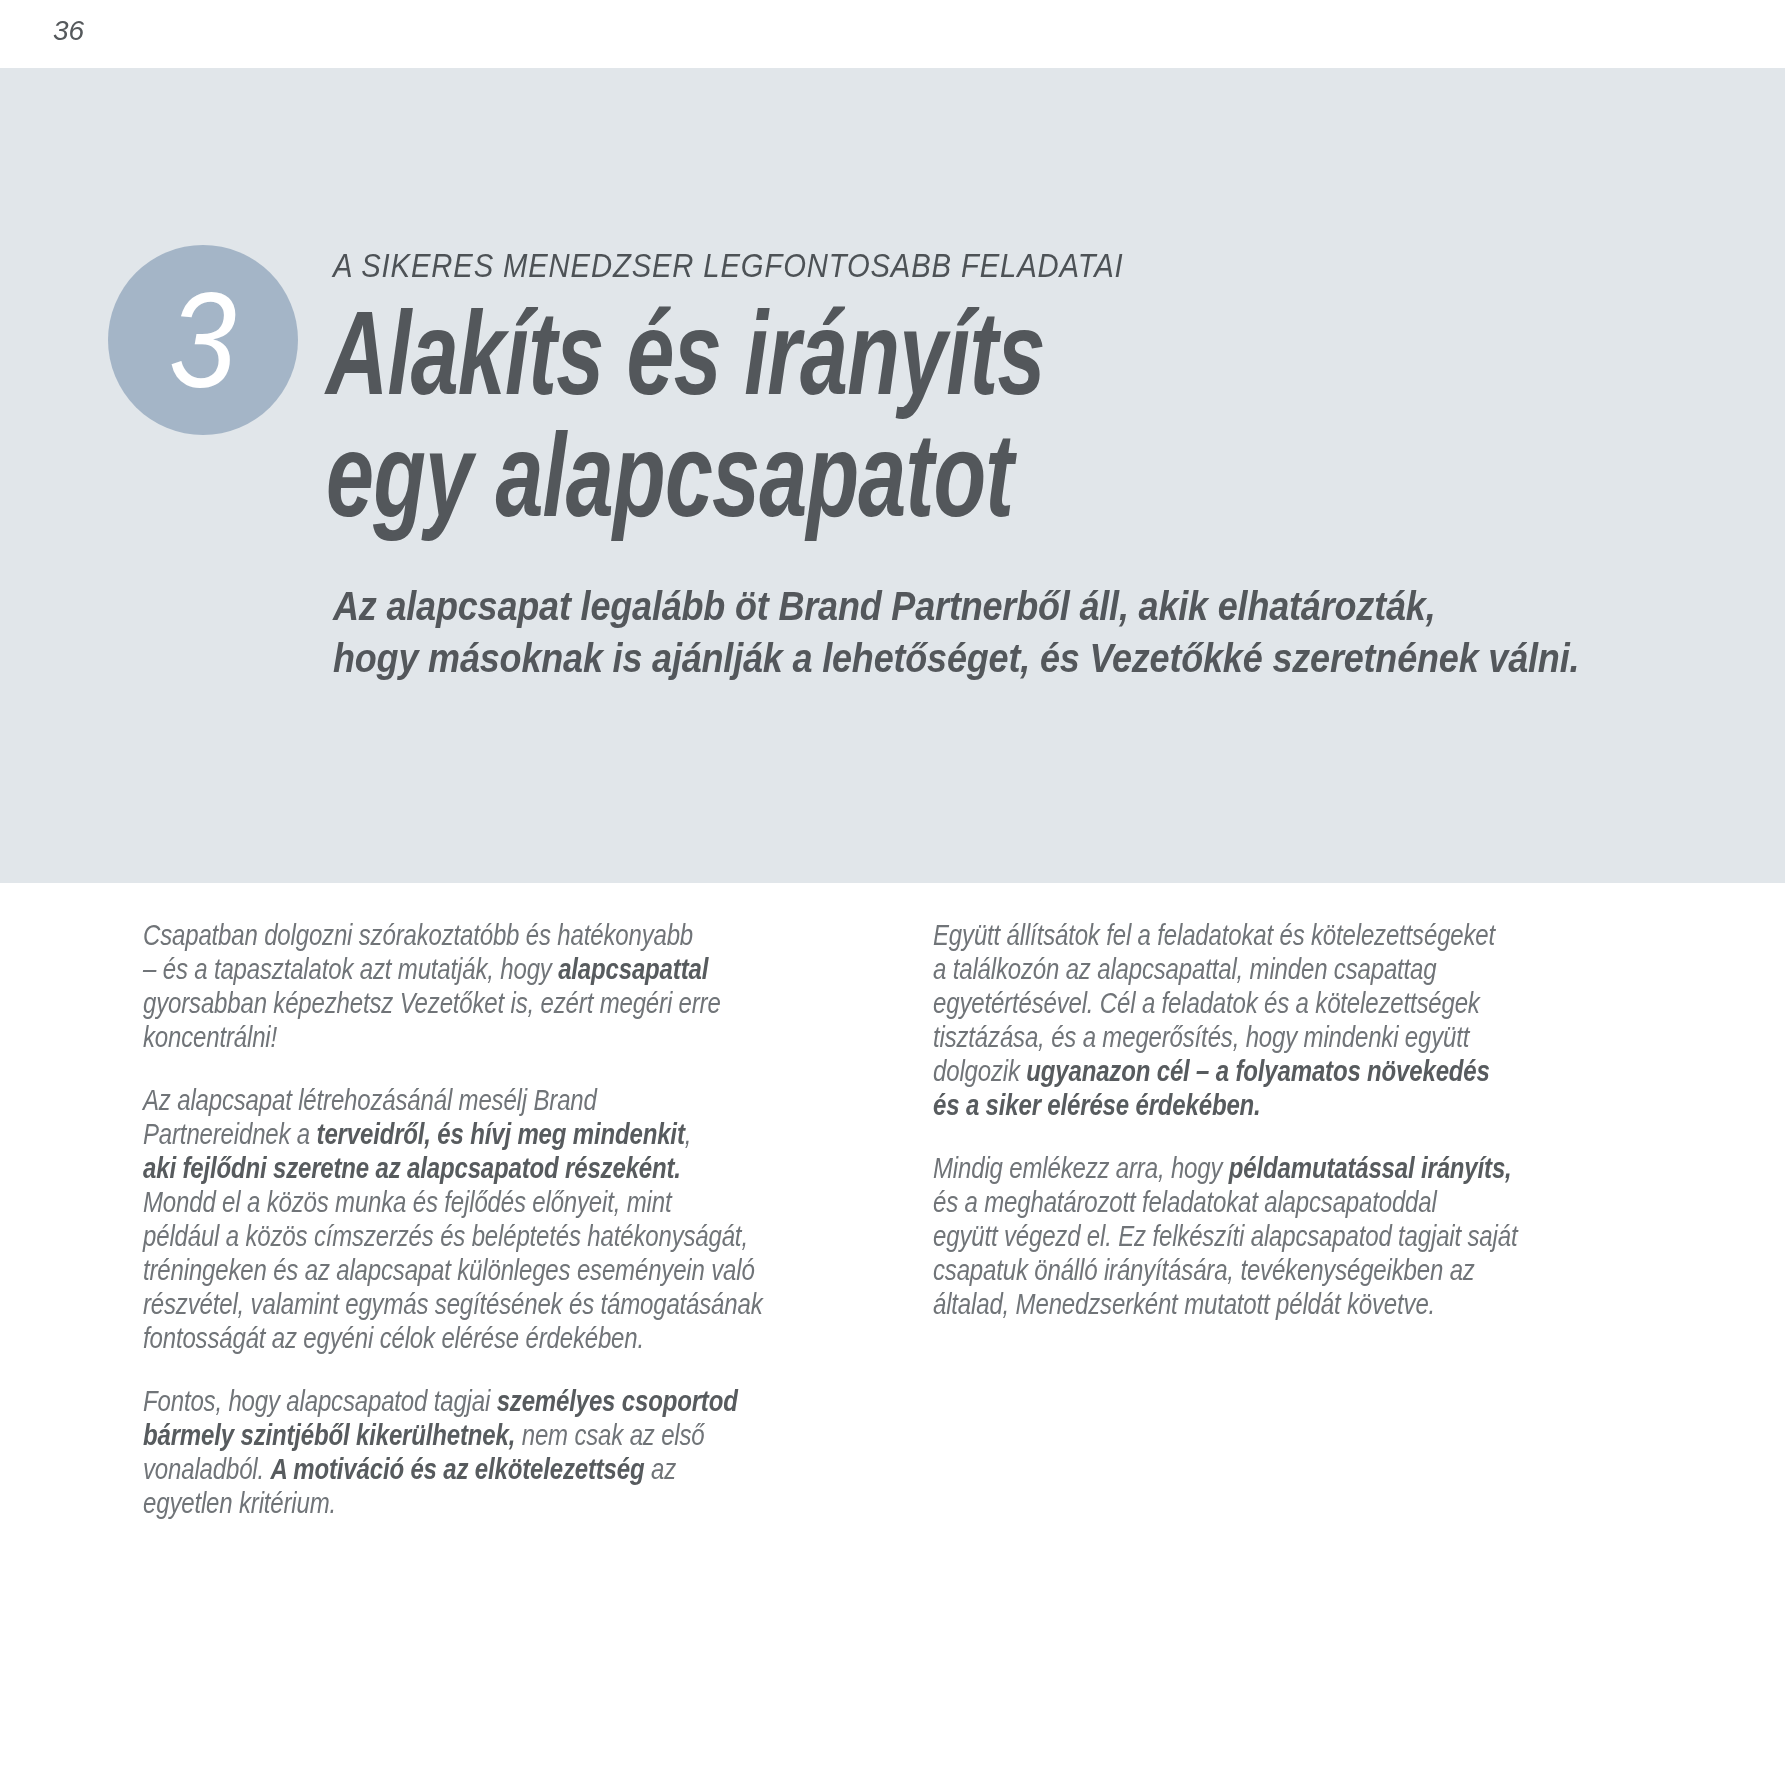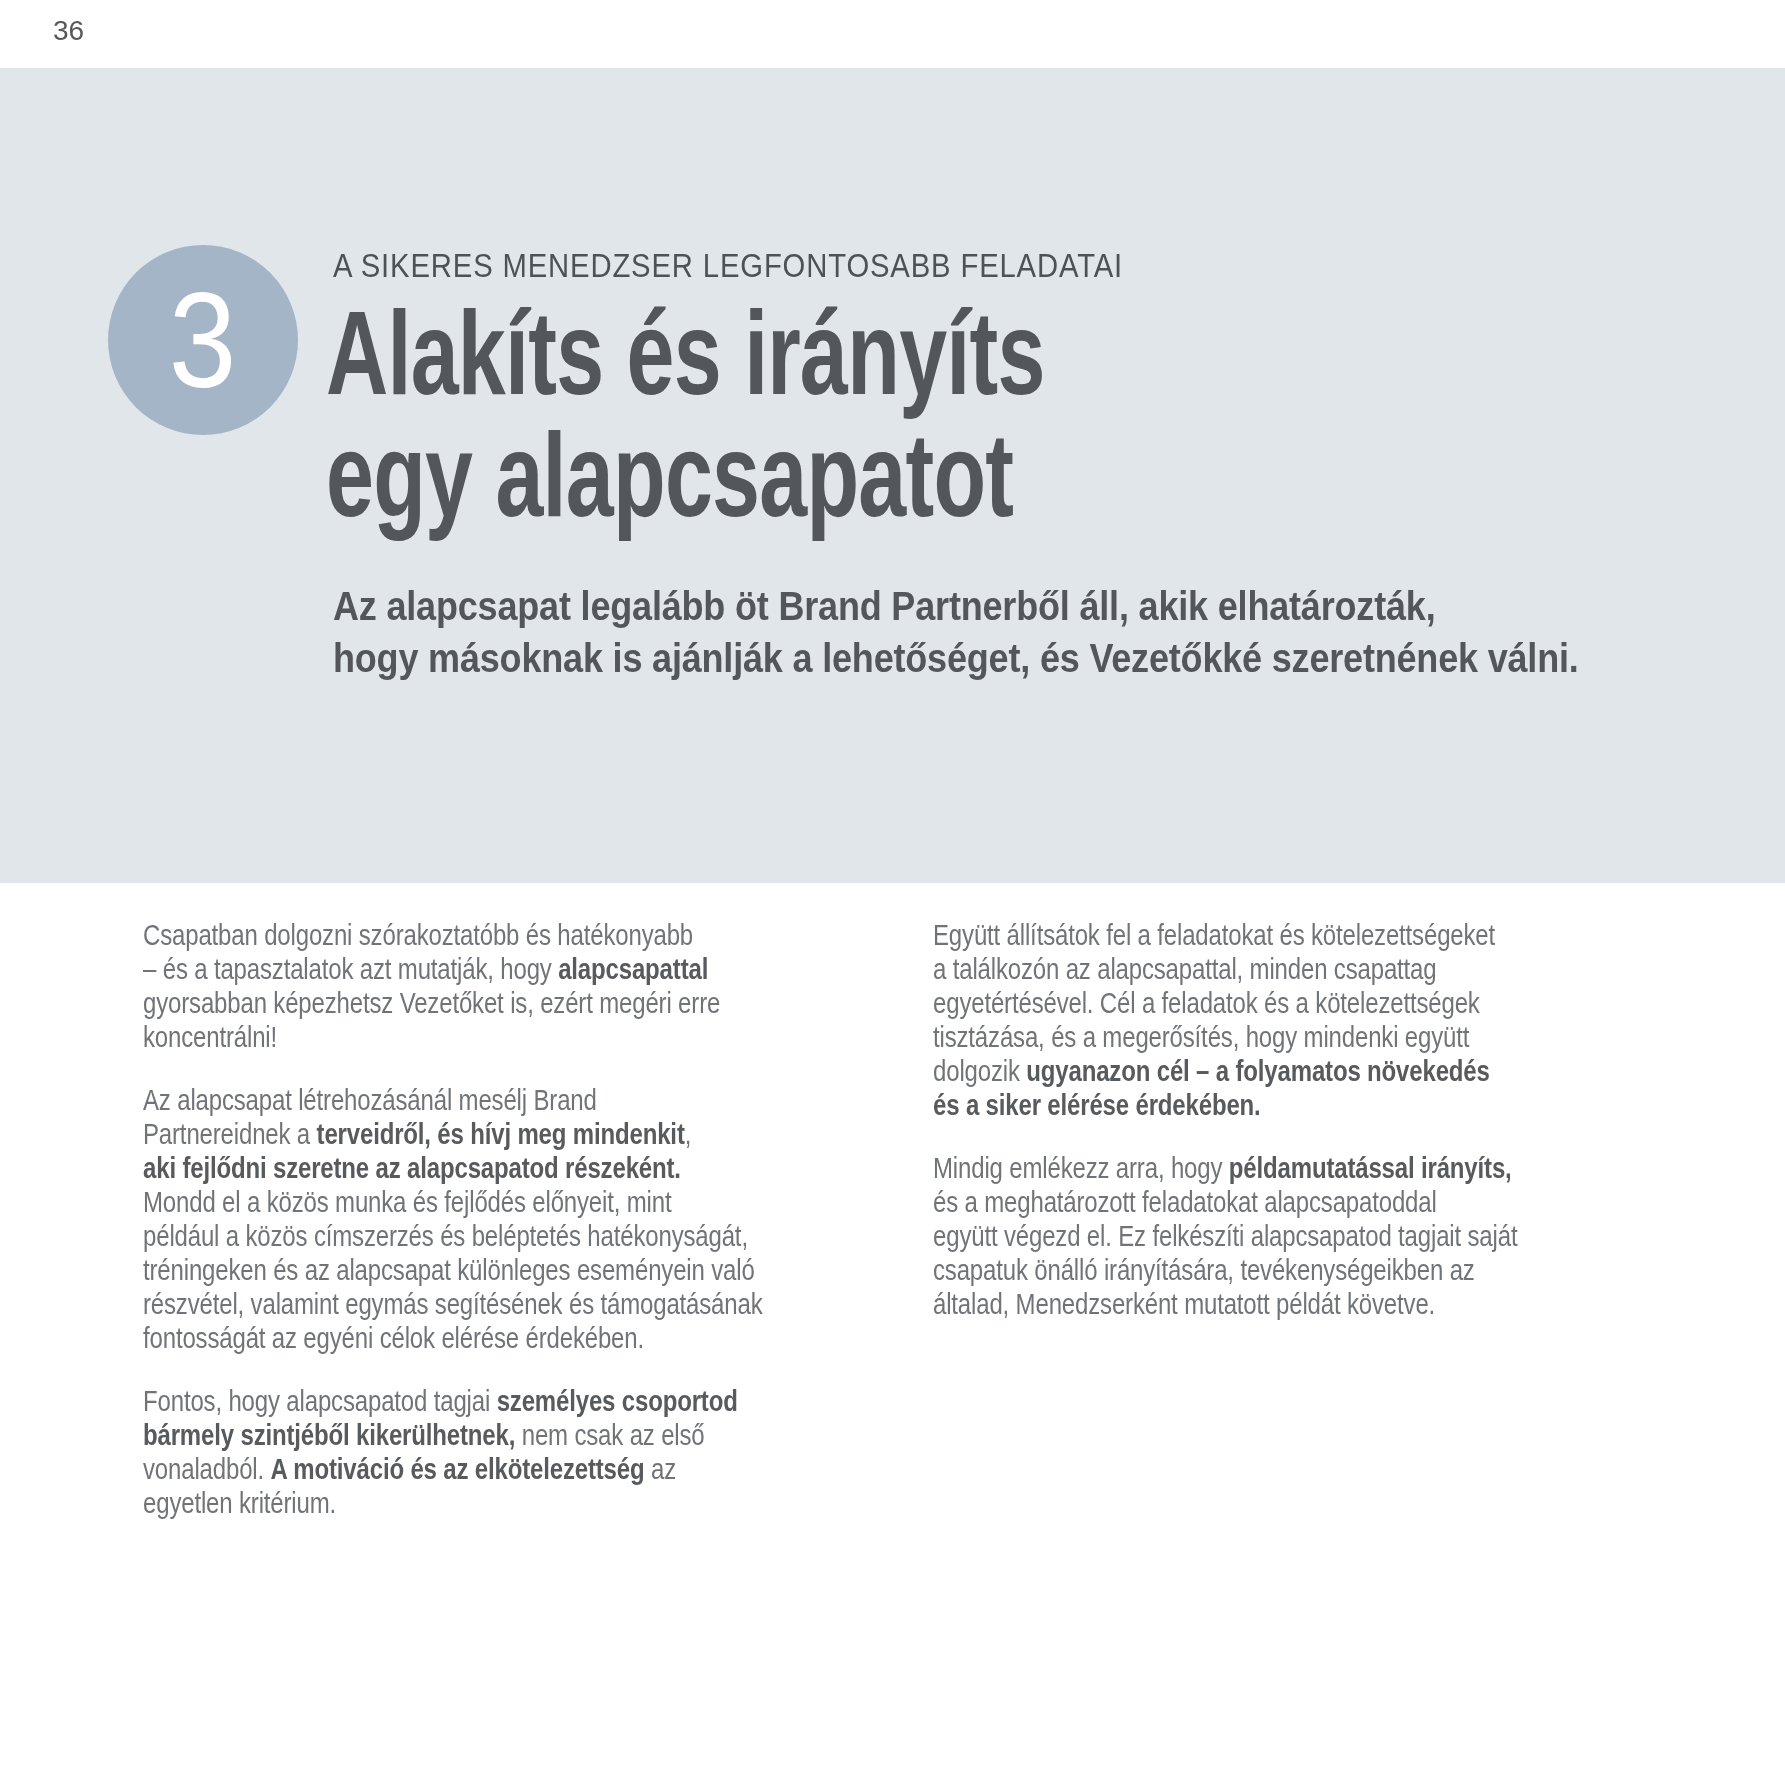--- a/index.html
+++ b/index.html
@@ -2,21 +2,21 @@
 <html style="--page-bg: #ffffff; --band: #e1e6ea; --badge: #a4b5c7; --heading: #53575b; --kicker: #4d5256; --body: #707478; --bold: #575b5e; --pagenum: #55595c;"><head>
 <meta charset="utf-8">
 <style>
   html,body { margin:0; padding:0; }
   body {
     width:1785px; height:1785px;
     background:#ffffff;
     font-family:"Liberation Sans", sans-serif;
     -webkit-font-smoothing:antialiased;
   }
-  .page { position:relative; width:1785px; height:1785px; background:var(--page-bg,#fff); overflow:hidden; }
+  .page { position:relative; width:1785px; height:1785px; background:var(--page-bg,#fff); overflow:hidden;font-style:italic; }
 
   .page-number {
     position:absolute; left:53px; top:14px;
     font-size:28px; line-height:34px; color:var(--pagenum,#55595c);
   }
 
   .hero-band {
     position:absolute; left:0; top:68px; width:1785px; height:815px;
     background:var(--band,#e1e6ea);
   }

